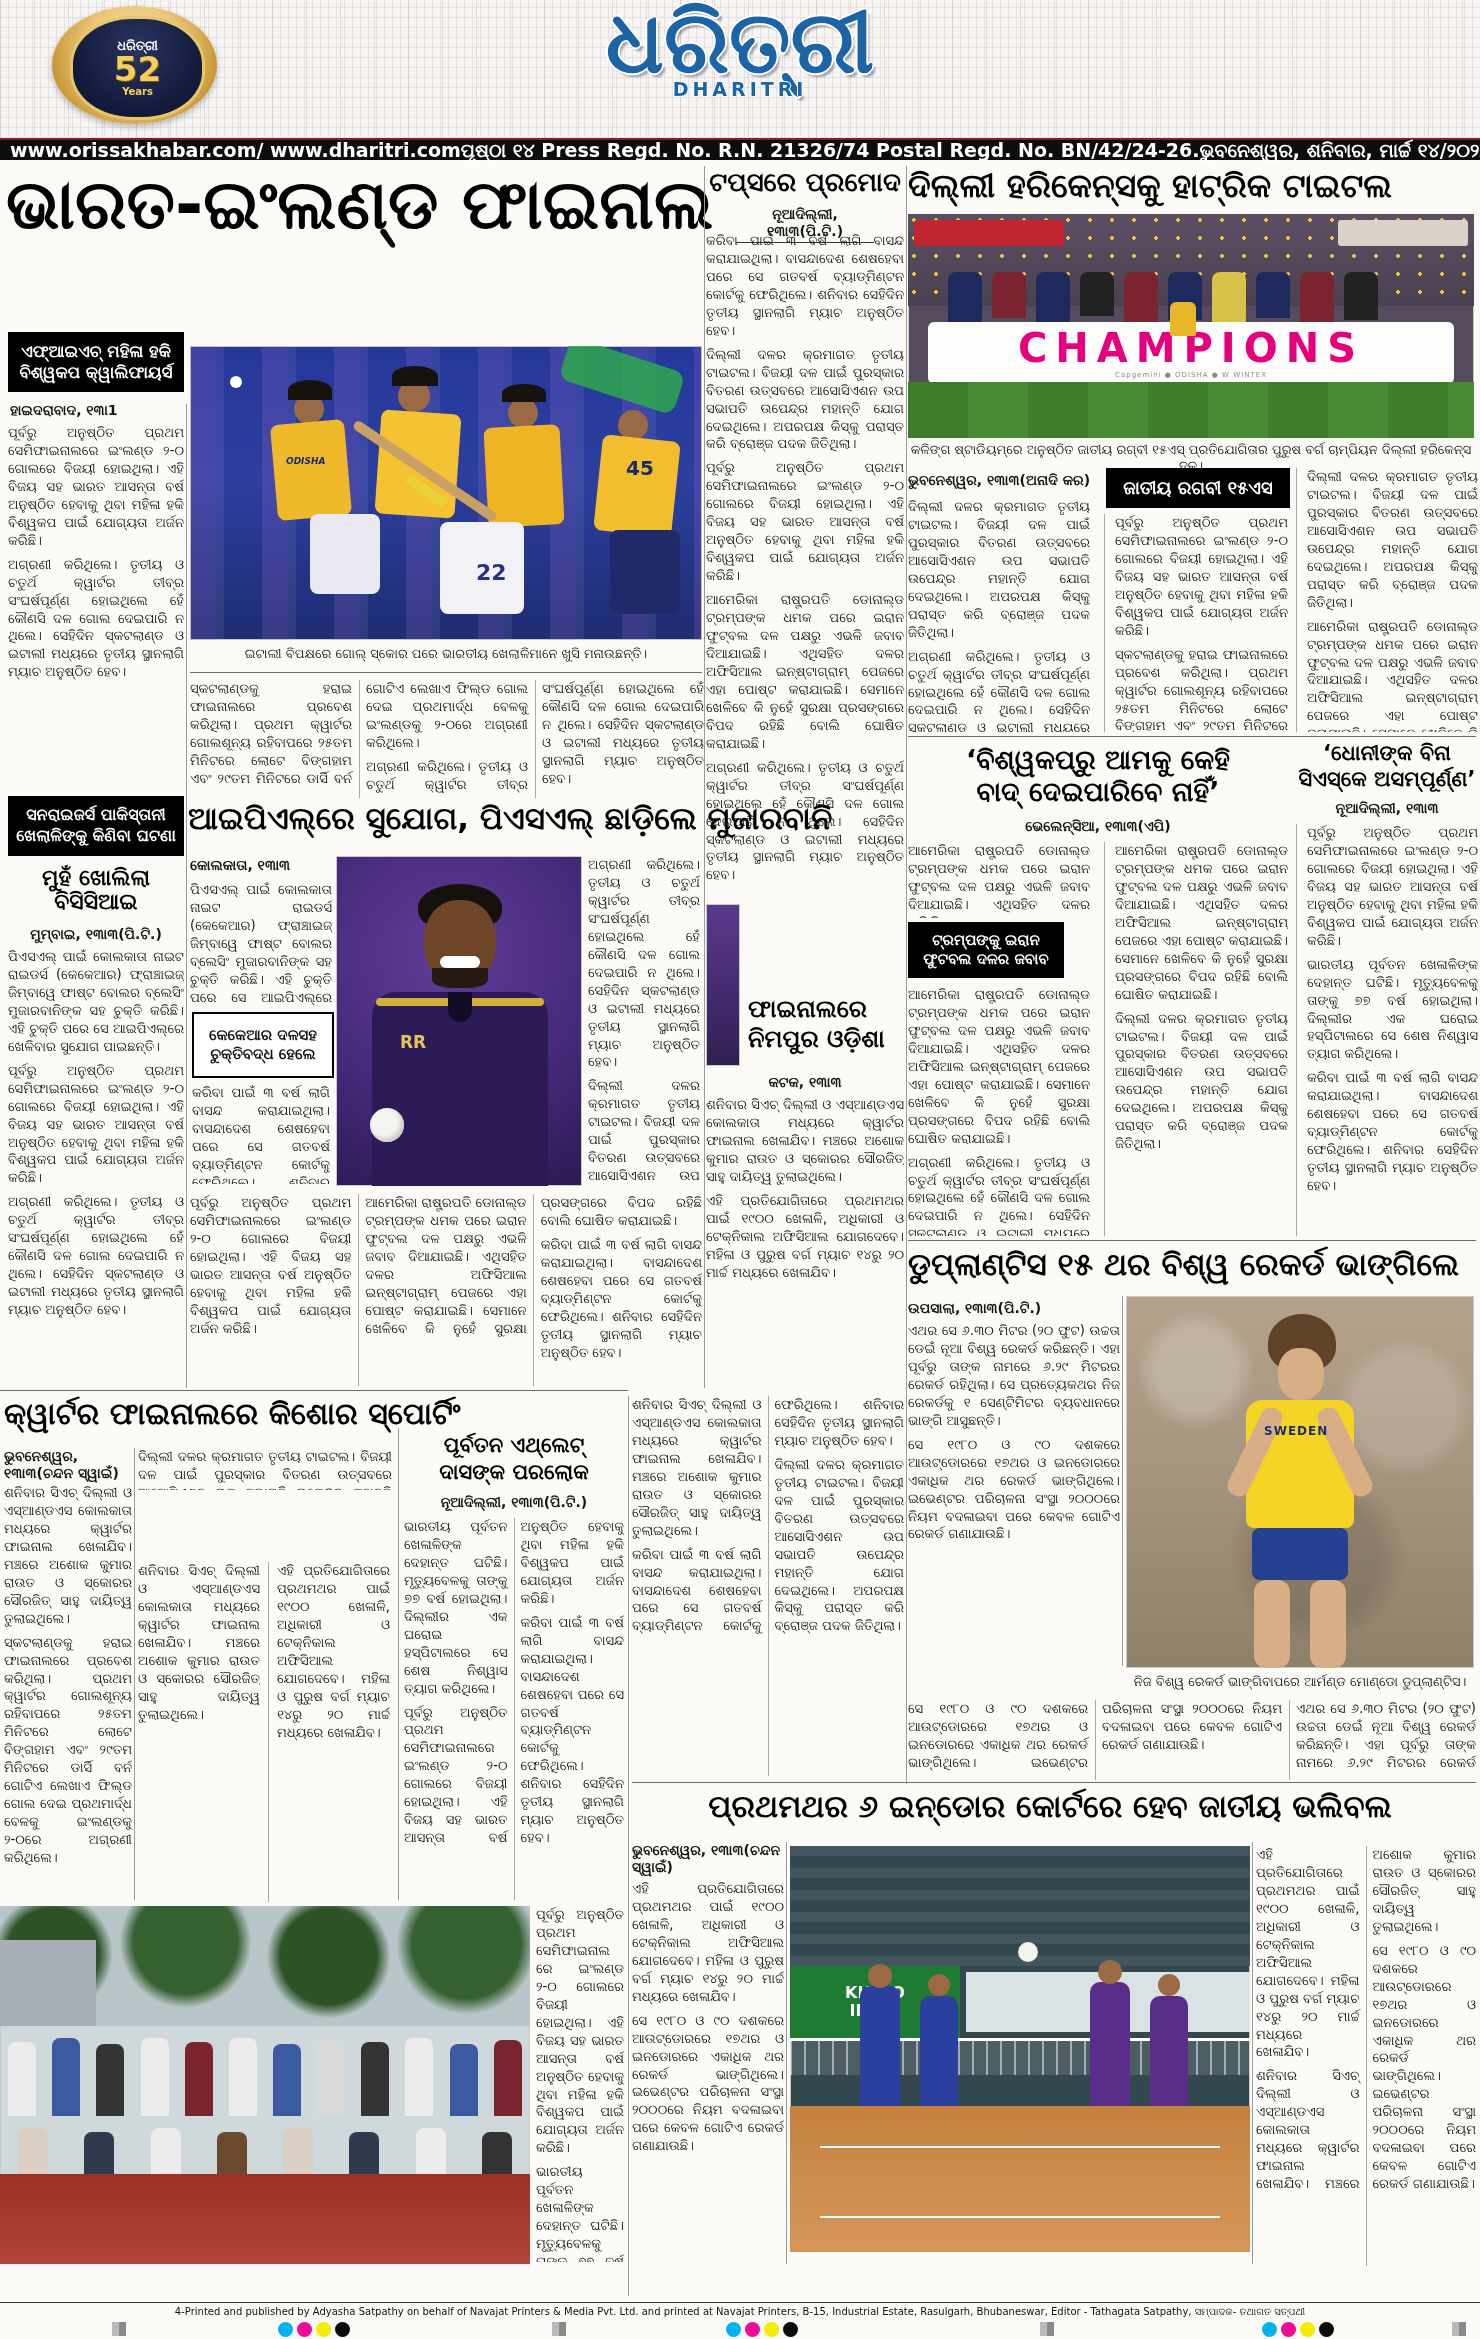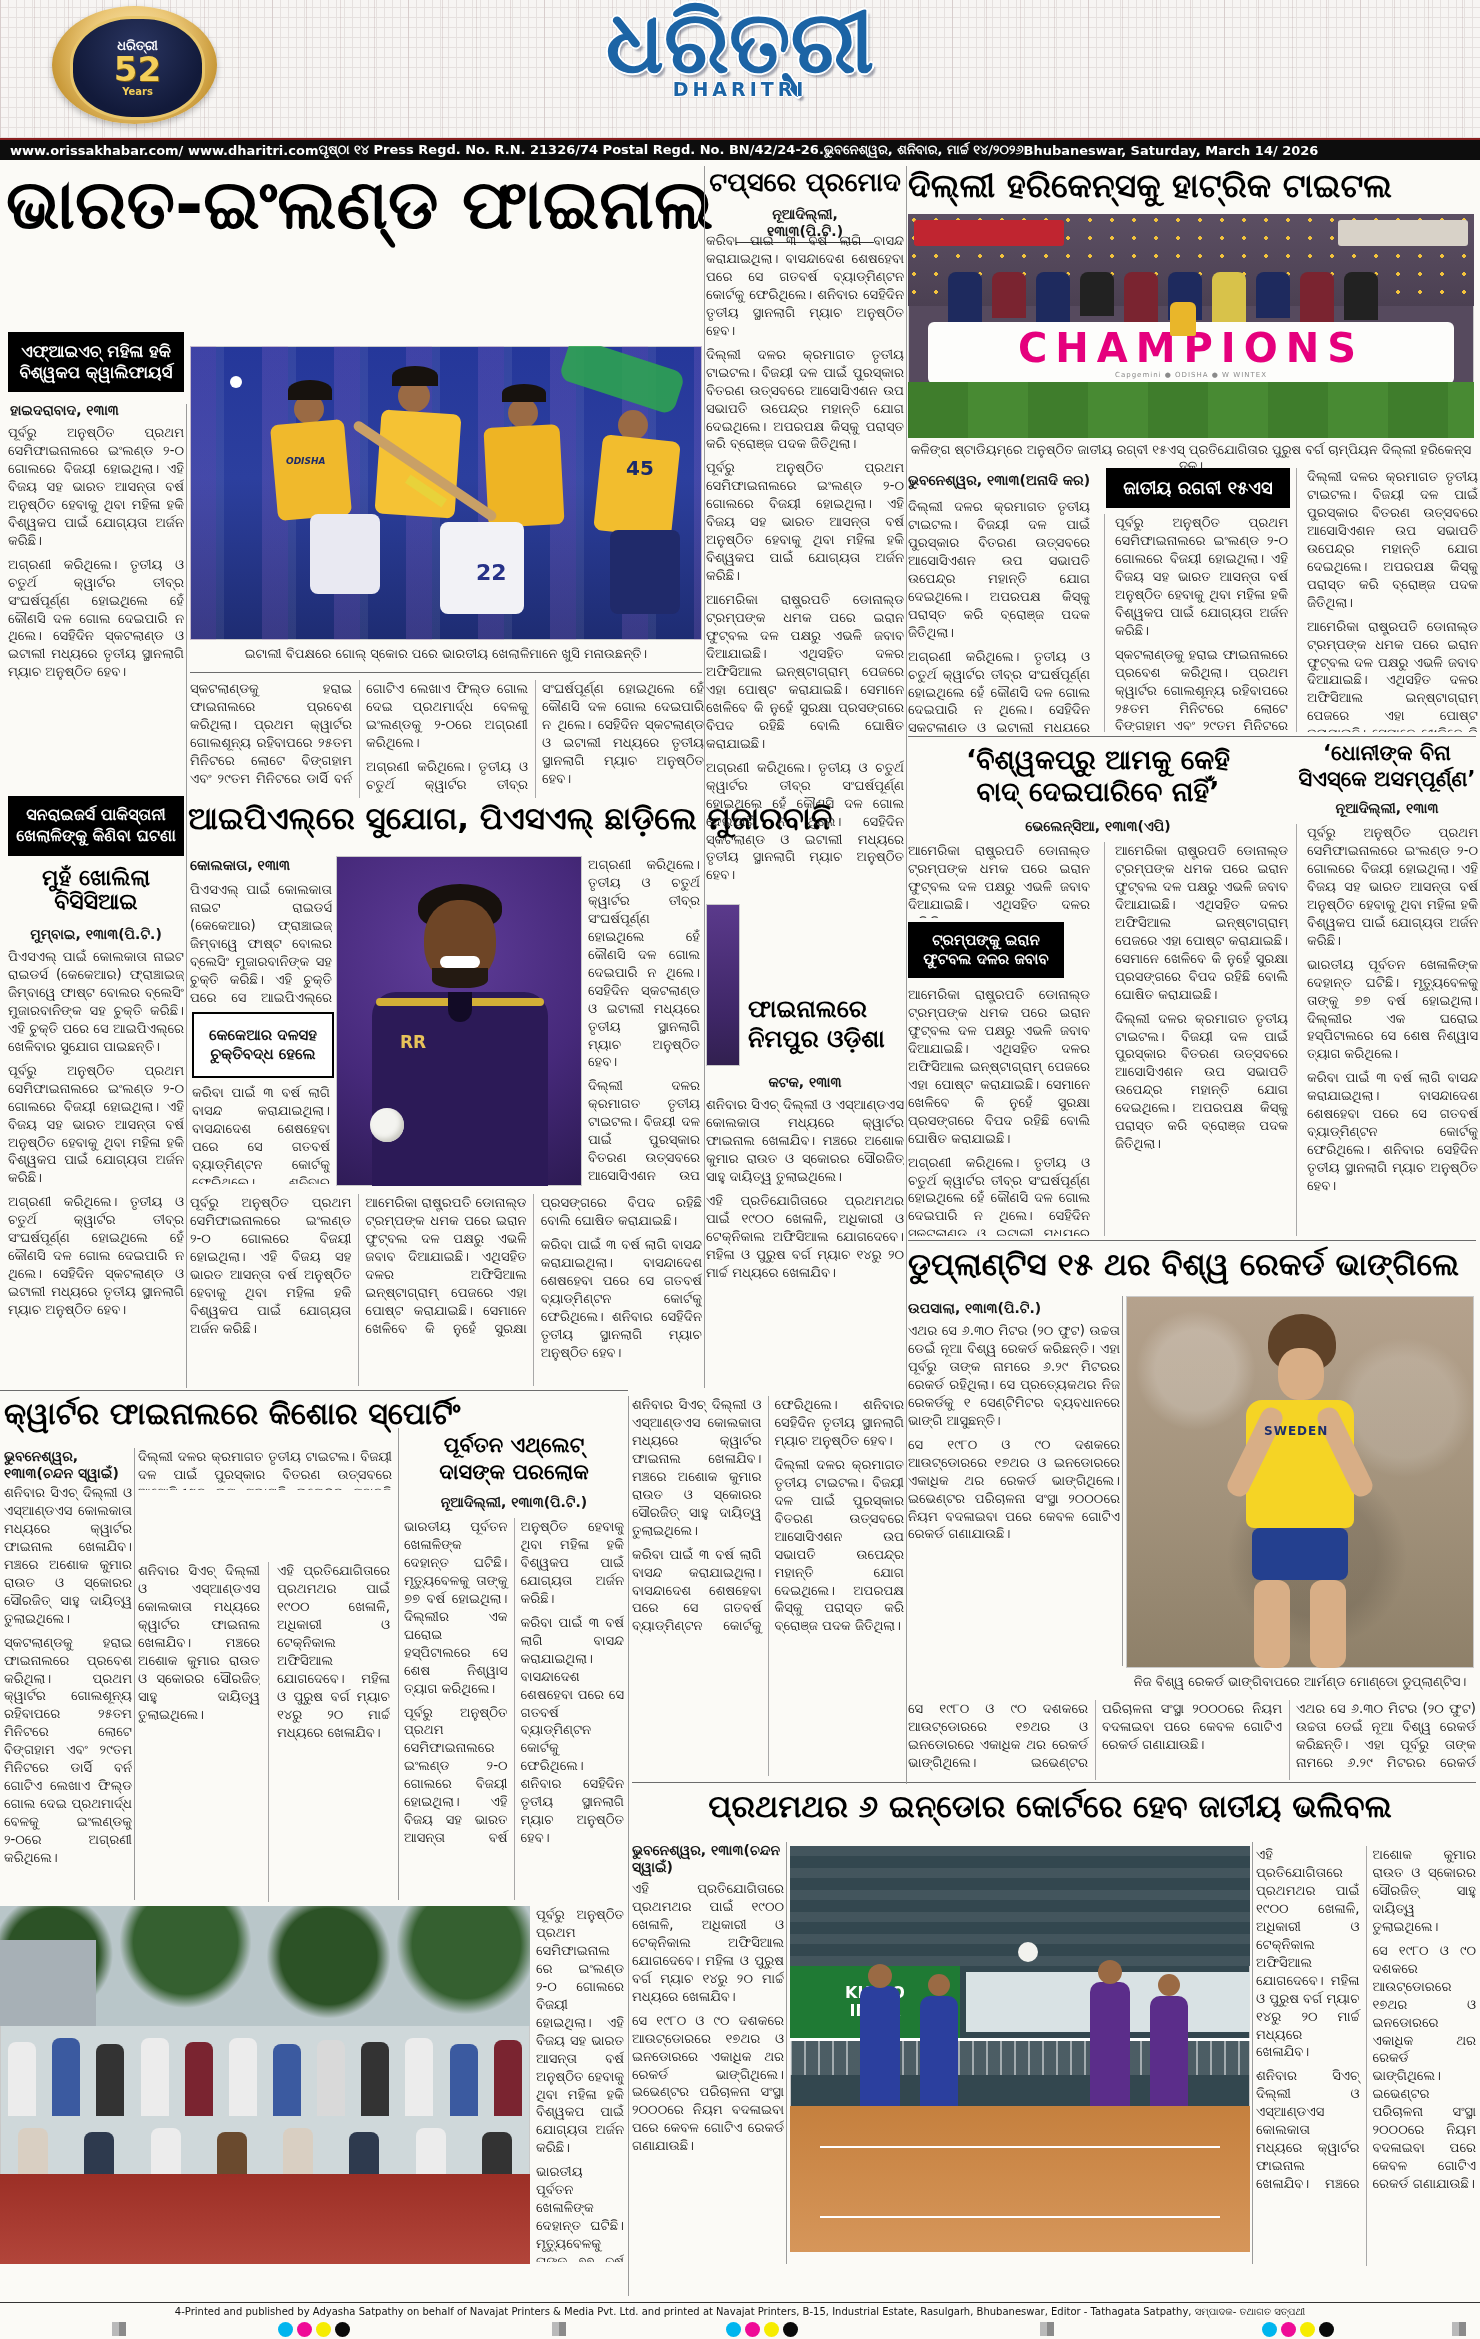--- a/index.html
+++ b/index.html
@@ -22,21 +22,21 @@
   .badge-title{color:#fff;font-weight:bold;font-size:13px;line-height:1;}
   .badge-years{color:#f4cf5a;font-weight:bold;font-size:34px;line-height:.95;text-shadow:1px 1px 0 #7a5a10;}
   .badge-yl{color:#f4cf5a;font-weight:bold;font-size:10px;}
   .logo{left:480px;top:2px;width:520px;height:136px;text-align:center;}
   .logo-odia{font-size:86px;line-height:.95;font-weight:bold;color:#1c64a5;
     text-shadow:-2px 0 #fff,2px 0 #fff,0 -2px #fff,0 2px #fff,3px 4px 2px rgba(20,30,60,.35);}
   .logo-latin{font-size:19px;font-weight:bold;letter-spacing:4px;color:#1c64a5;margin-top:-6px;
     text-shadow:-1px 0 #fff,1px 0 #fff,0 -1px #fff,0 1px #fff;}
   .datebar{left:0;top:138px;width:1480px;height:22px;background:#0d0d0d;border-top:2px solid #8a1f1f;
     display:flex;align-items:center;padding:0 10px;box-sizing:border-box;
-    color:#fff;font-size:13px;font-weight:bold;white-space:nowrap;}
+    color:#fff;font-size:19px;font-weight:bold;white-space:nowrap;}
   
   .bodytxt{text-align:justify;font-size:13.2px;line-height:1.36;overflow:hidden;word-break:break-word;}
   .bodytxt p{margin:0 0 6px 0;}
   .cols2{column-count:2;column-gap:13px;column-rule:1px solid #a8a8a8;}
   .cols3{column-count:3;column-gap:14px;column-rule:1px solid #a8a8a8;}
   .hl{font-weight:bold;color:#000;line-height:1.08;}
   .ctr{text-align:center;}
   .dl{font-weight:bold;font-size:14px;}
   .cap{font-size:13px;text-align:center;line-height:1.25;}
   .kbox{background:#000;color:#fff;font-weight:bold;text-align:center;
@@ -87,21 +87,21 @@
     <span>ପୃଷ୍ଠା ୧୪  Press Regd. No. R.N. 21326/74 Postal Regd. No. BN/42/24-26.</span>
     <span>ଭୁବନେଶ୍ୱର, ଶନିବାର, ମାର୍ଚ୍ଚ ୧୪/୨୦୨୬</span>
     <span>Bhubaneswar,  Saturday, March 14/ 2026</span>
   </div>
 
   <div class="abs hl" style="left:6px;top:168px;width:730px;height:100px;font-size:68px;white-space:nowrap;">ଭାରତ-ଇଂଲଣ୍ଡ ଫାଇନାଲ</div>
   <div class="abs kbox" style="left:8px;top:332px;width:176px;height:60px;font-size:16.5px;">
     <span>ଏଫ୍‌ଆଇଏଚ୍ ମହିଳା ହକି</span>
     <span>ବିଶ୍ୱକପ କ୍ୱାଲିଫାୟର୍ସ</span>
   </div>
-  <div class="abs dl" style="left:10px;top:402px;width:170px;">ହାଇଦରାବାଦ, ୧୩ା୩</div>
+  <div class="abs dl" style="left:10px;top:402px;width:170px;">ହାଇଦରାବାଦ, ୧୩ା1</div>
   <div class="abs bodytxt" style="left:8px;top:424px;width:176px;height:268px;">
     <p>ପୂର୍ବରୁ ଅନୁଷ୍ଠିତ ପ୍ରଥମ ସେମିଫାଇନାଲରେ ଇଂଲଣ୍ଡ ୨-୦ ଗୋଲରେ ବିଜୟୀ ହୋଇଥିଲା। ଏହି ବିଜୟ ସହ ଭାରତ ଆସନ୍ତା ବର୍ଷ ଅନୁଷ୍ଠିତ ହେବାକୁ ଥିବା ମହିଳା ହକି ବିଶ୍ୱକପ ପାଇଁ ଯୋଗ୍ୟତା ଅର୍ଜନ କରିଛି।</p>
     <p>ଅଗ୍ରଣୀ କରିଥିଲେ। ତୃତୀୟ ଓ ଚତୁର୍ଥ କ୍ୱାର୍ଟର ତୀବ୍ର ସଂଘର୍ଷପୂର୍ଣ୍ଣ ହୋଇଥିଲେ ହେଁ କୌଣସି ଦଳ ଗୋଲ ଦେଇପାରି ନ ଥିଲେ। ସେହିଦିନ ସ୍କଟଲାଣ୍ଡ ଓ ଇଟାଲୀ ମଧ୍ୟରେ ତୃତୀୟ ସ୍ଥାନଲାଗି ମ୍ୟାଚ ଅନୁଷ୍ଠିତ ହେବ।</p>
   </div>
 
   <div class="abs photo ph-hockey" style="left:190px;top:346px;width:512px;height:294px;">
     <div class="s streaks"></div>
     <div class="s head" style="left:104px;top:48px;width:30px;height:30px;"></div>
     <div class="s" style="left:98px;top:34px;width:44px;height:20px;background:#17120e;border-radius:50% 50% 0 0;"></div>
     <div class="s jersey" style="left:84px;top:76px;width:74px;height:96px;background:#f0b92c;transform:rotate(-5deg);"></div>

